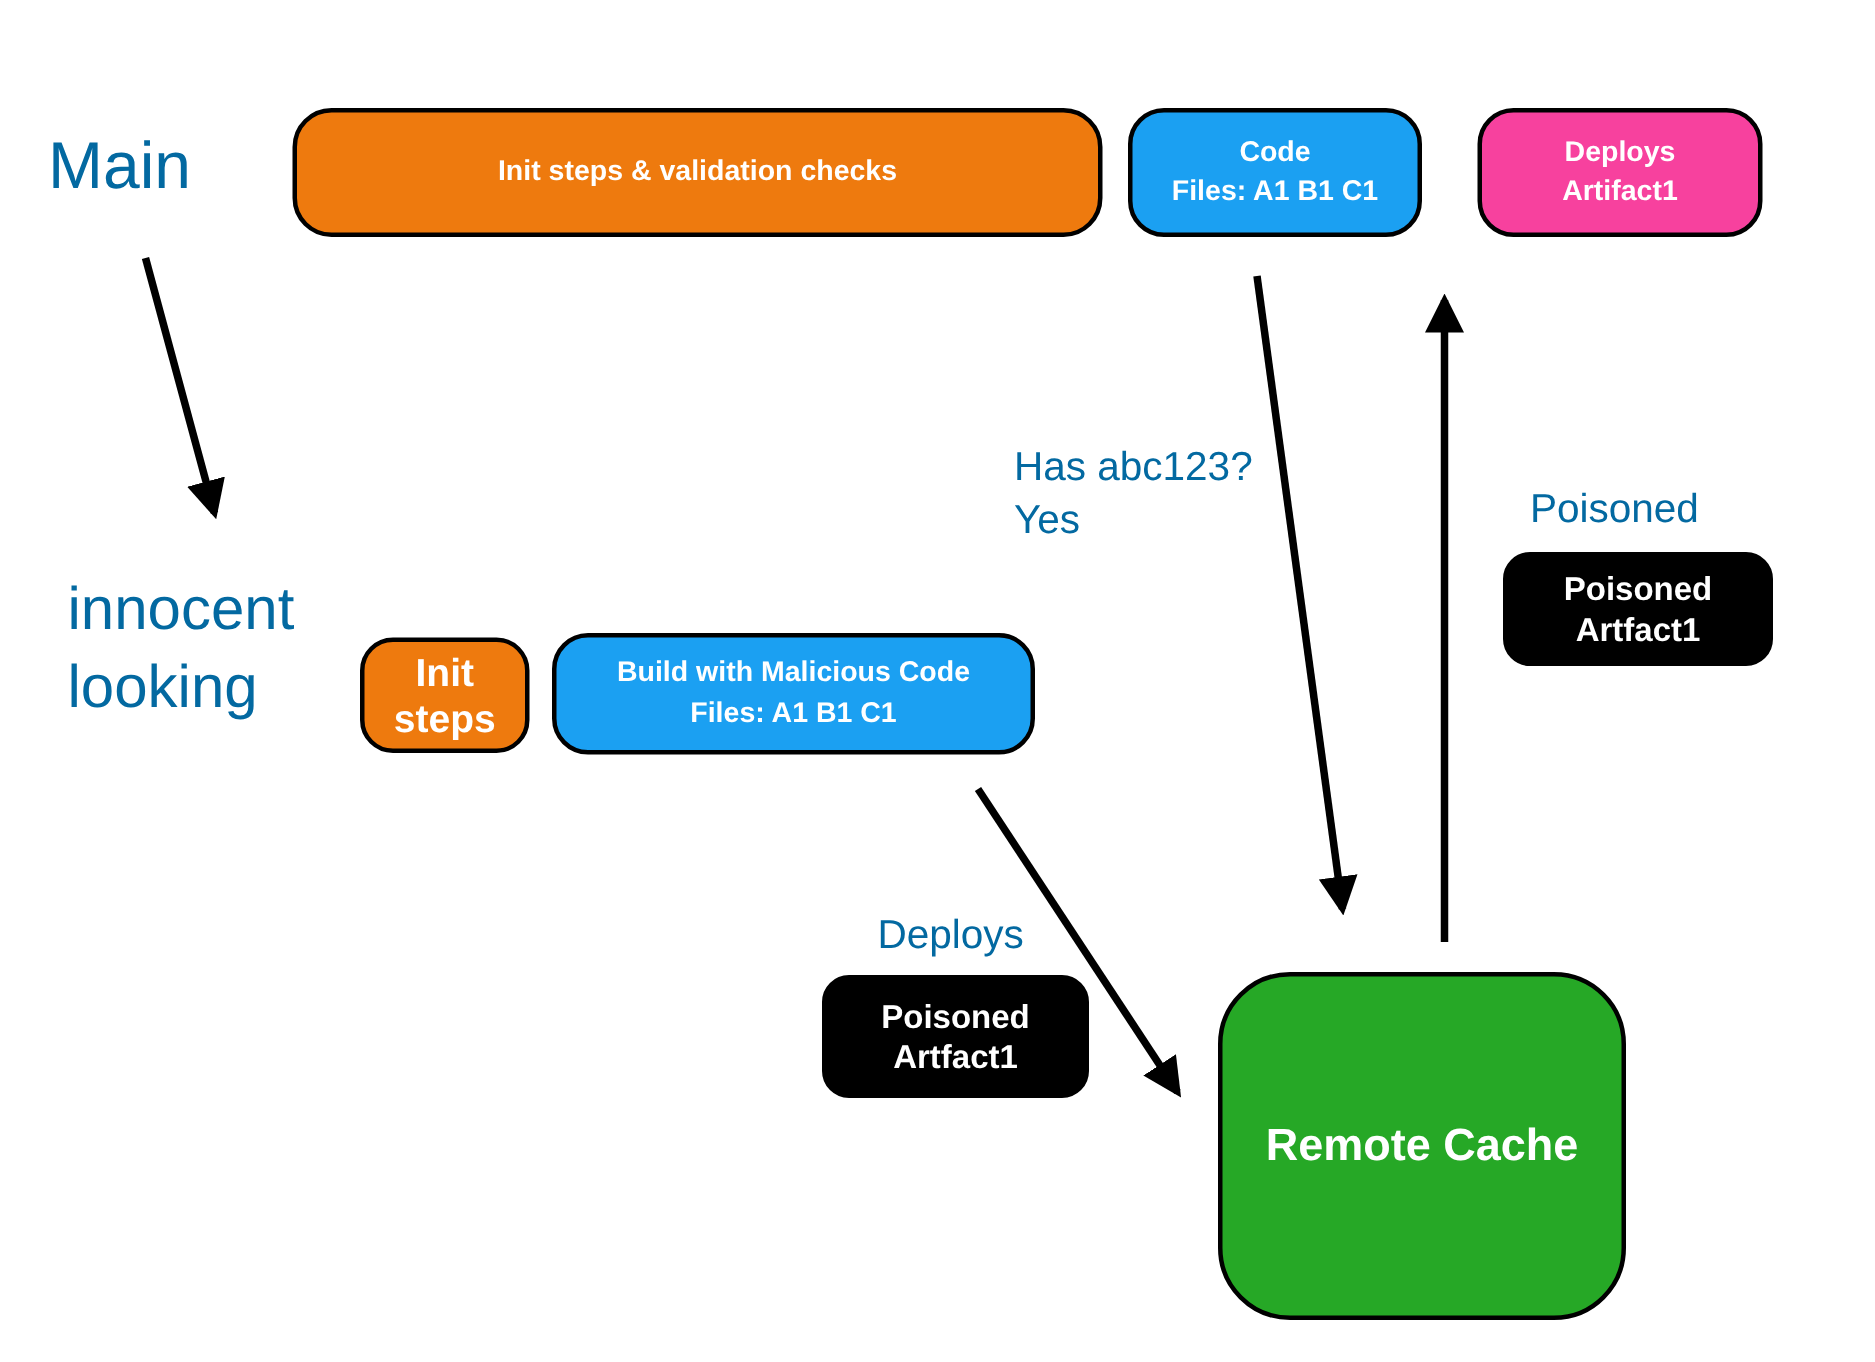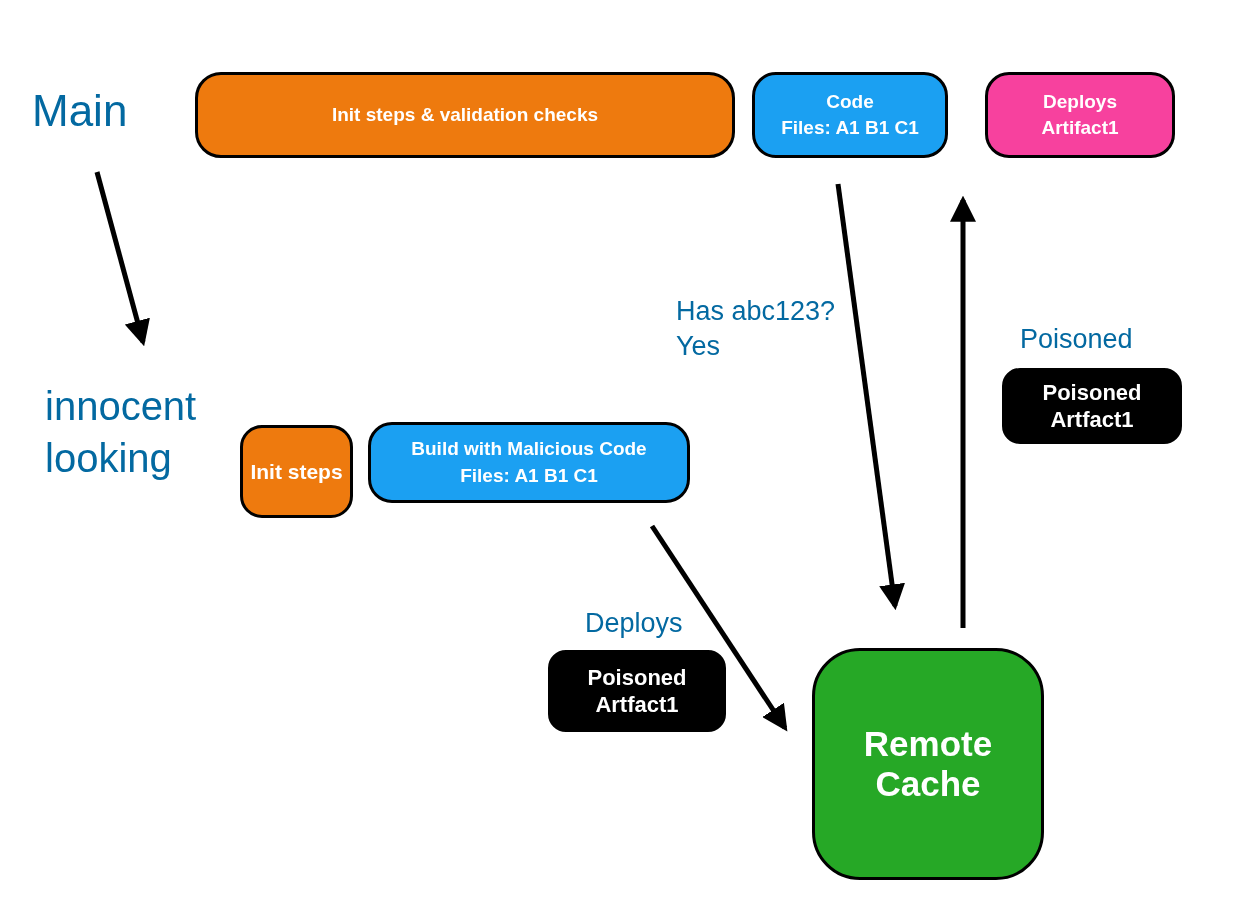--- a/index.html
+++ b/index.html
@@ -43,25 +43,25 @@
 
   .label {
     position: absolute;
     color: #0369a1;
     white-space: nowrap;
   }
 
   #node-init-validation { left: 195px; top: 72px; width: 540px; height: 86px; border-radius: 26px; font-size: 19px; }
   #node-build-main      { left: 752px; top: 72px; width: 196px; height: 86px; border-radius: 24px; font-size: 19px; line-height: 1.35; }
   #node-deploys         { left: 985px; top: 72px; width: 190px; height: 86px; border-radius: 24px; font-size: 19px; line-height: 1.35; }
-  #node-init-steps      { left: 240px; top: 425px; width: 113px; height: 93px; border-radius: 22px; font-size: 21px; }
+  #node-init-steps      { left: 240px; top: 425px; width: 113px; height: 77px; border-radius: 22px; font-size: 26px; }
   #node-build-malicious { left: 368px; top: 422px; width: 322px; height: 81px; border-radius: 24px; font-size: 19px; line-height: 1.4; text-align: right; }
   #node-poisoned-download { left: 1002px; top: 368px; width: 180px; height: 76px; border-radius: 18px; font-size: 22px; line-height: 1.25; }
   #node-poisoned-upload   { left: 548px;  top: 650px; width: 178px; height: 82px; border-radius: 18px; font-size: 22px; line-height: 1.25; }
-  #node-remote-cache    { left: 812px; top: 648px; width: 232px; height: 232px; border-radius: 48px; font-size: 35px; }
+  #node-remote-cache    { left: 812px; top: 648px; width: 272px; height: 232px; border-radius: 48px; font-size: 30px; }
 
   #label-main      { left: 32px;  top: 86px;  font-size: 44px; }
   #label-innocent  { left: 45px;  top: 380px; font-size: 40px; line-height: 52px; }
   #label-has-abc   { left: 676px; top: 294px; font-size: 27px; line-height: 35px; }
   #label-downloads { left: 1020px; top: 324px; font-size: 27px; }
   #label-uploads   { left: 585px;  top: 608px; font-size: 27px; }
 </style>
 </head>
 <body>
 

